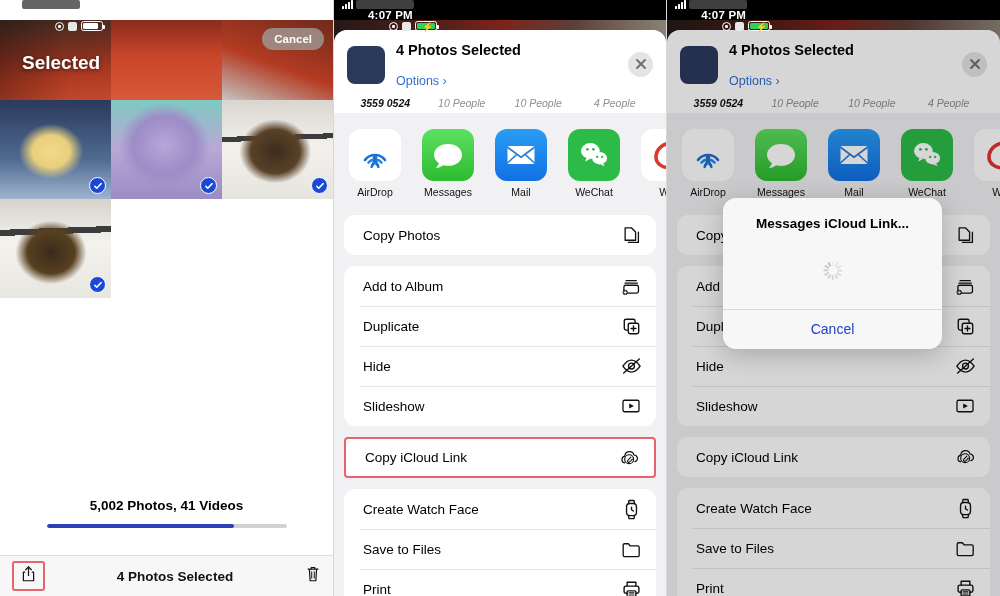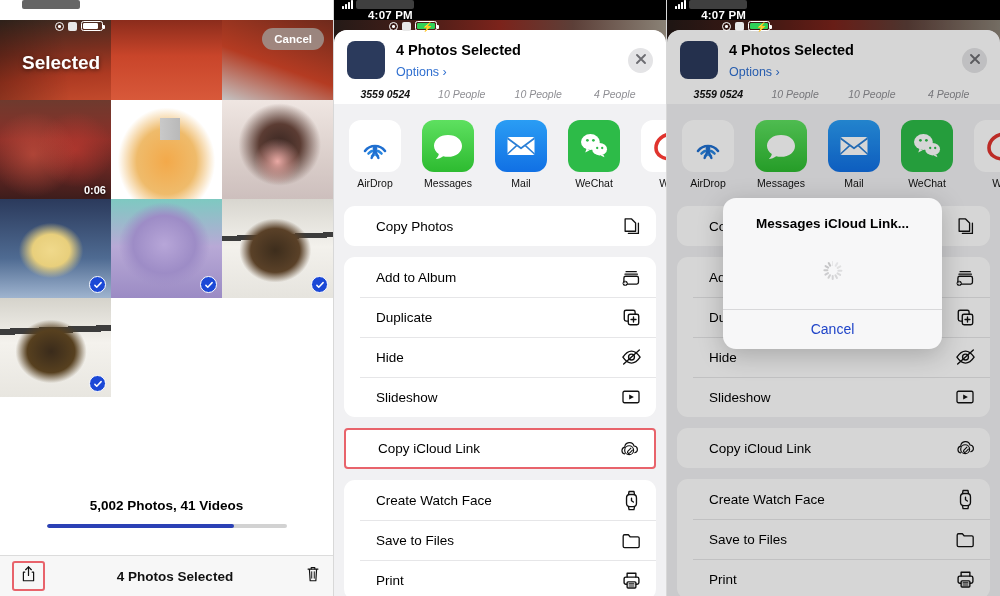--- a/index.html
+++ b/index.html
@@ -88,21 +88,21 @@
   .photo-bg { position: absolute; top: 20px; left: 0; right: 0; height: 22px;
               background: linear-gradient(90deg,#241a17 0%,#4b1e18 28%,#7c231b 50%,#5c3f38 72%,#8a8276 100%); }
   .sheet { position: absolute; left: 0; right: 0; top: 30px; bottom: 0;
            background: #f1f1f3; border-radius: 13px 13px 0 0; overflow: hidden; }
   .sheet-head { background: #fff; padding: 11px 13px 9px; display: flex;
                 align-items: center; gap: 11px; border-radius: 13px 13px 0 0; }
   .avatar { width: 38px; height: 38px; border-radius: 8px; overflow: hidden;
             flex: 0 0 auto; position: relative; background: #2b3a5c; }
   .head-txt { flex: 1; min-width: 0; }
   .head-title { font-size: 14.5px; font-weight: 700; color: #000; line-height: 1.25; }
-  .head-sub { font-size: 12.5px; color: #2f6fd0; margin-top: 5px; }
+  .head-sub { font-size: 12.5px; color: #2f6fd0; margin-top: 15px; }
   .close-btn { width: 25px; height: 25px; border-radius: 50%; background: #e4e4e6;
                display: flex; align-items: center; justify-content: center; flex: 0 0 auto; }
   .close-btn svg { width: 12px; height: 12px; }
 
   .contacts-strip { background: #fff; display: flex; padding: 0 13px 4px;
                     align-items: flex-start; }
   .contact { text-align: center; font-size: 10.5px; }
   .contact .nm { color: #8e8e93; white-space: nowrap; font-style: italic; }
   .contact.first .nm { color: #111; font-weight: 600; }
   .strip-sep { height: 6px; background: #f1f1f3; }
@@ -113,21 +113,21 @@
             display: flex; align-items: center; justify-content: center; overflow: hidden; }
   .app-nm { margin-top: 5px; font-size: 10.5px; color: #111; white-space: nowrap; }
   .ic-airdrop { background: #fff; }
   .ic-messages { background: linear-gradient(180deg,#5ee060,#2dbb30); }
   .ic-mail { background: linear-gradient(180deg,#2a9df4,#1170e4); }
   .ic-wechat { background: #2dbb48; }
   .ic-weibo { background: #fff; }
 
   .list-group { background: #fff; border-radius: 11px; margin: 9px 10px 0; overflow: hidden; }
   .list-group.tight { margin-top: 11px; }
-  .row { display: flex; align-items: center; height: 40px; padding: 0 14px 0 32px;
+  .row { display: flex; align-items: center; height: 40px; padding: 0 14px 0 19px;
          position: relative; }
   .row + .row::before { content: ""; position: absolute; left: 16px; right: 0; top: 0;
                         height: 1px; background: #e6e6e8; }
   .row-label { flex: 1; font-size: 13.5px; color: #000; }
   .row-ic { width: 22px; height: 22px; display: flex; align-items: center;
             justify-content: center; color: #111; }
   .hl-group { border: 2px solid #e8636b; border-radius: 4px; margin: 11px 10px 0;
               background: #fff; overflow: hidden; }
   .hl-group .row { height: 37px; }
 
@@ -181,37 +181,20 @@
           <div class="art" style="background:linear-gradient(85deg,rgba(0,0,0,.25),rgba(0,0,0,0) 60%)"></div>
         </div>
         <div class="cell">
           <div class="art" style="background:linear-gradient(180deg,#8b2c1c 0%,#c9452a 45%,#d8593a 100%)"></div>
         </div>
         <div class="cell">
           <div class="art" style="background:linear-gradient(200deg,#6e2a1c 0%,#b43b22 55%,#c4c4c4 100%)"></div>
         </div>
       </div>
 
-      <div class="grid-row">
-        <div class="cell">
-          <div class="art" style="background:linear-gradient(180deg,#6e3a2e 0%,#8c2f28 40%,#3d1d1c 100%)"></div>
-          <div class="art" style="background:radial-gradient(circle at 30% 55%, rgba(220,90,70,.55), transparent 45%), radial-gradient(circle at 68% 50%, rgba(200,60,50,.6), transparent 42%)"></div>
-          <div class="dur">0:06</div>
-        </div>
-        <div class="cell">
-          <div class="art" style="background:#fdfdfd"></div>
-          <div class="art" style="background:radial-gradient(ellipse at 50% 62%, #f3a94a 0%, #efbb6b 38%, #ffffff 62%)"></div>
-          <div class="art" style="background:linear-gradient(90deg, transparent 44%, #c9c9c9 44%, #b9b9b9 62%, transparent 62%); top:18%; height:22%"></div>
-        </div>
-        <div class="cell">
-          <div class="art" style="background:linear-gradient(180deg,#efe6e2 0%,#dcd0cc 55%,#cdbfbd 100%)"></div>
-          <div class="art" style="background:radial-gradient(circle at 52% 45%, #3a2722 0%, #5b3c33 26%, transparent 52%)"></div>
-          <div class="art" style="background:radial-gradient(circle at 50% 62%, #e9a9a4 0%, transparent 28%)"></div>
-        </div>
-      </div>
 
       <div class="grid-row">
         <div class="cell">
           <div class="art" style="background:linear-gradient(180deg,#2b3a5c 0%,#4f6b92 60%,#9fb4cf 100%)"></div>
           <div class="art" style="background:radial-gradient(ellipse at 46% 52%, #f0d98b 0%, #e8cf7c 22%, transparent 38%)"></div>
           <div class="tick">
             <svg viewBox="0 0 16 16">
                 <path d="M3 8.6l3 3 7-7.4" stroke="#fff" stroke-width="2.4" fill="none" stroke-linecap="round" stroke-linejoin="round"></path>
               </svg>
           </div>

